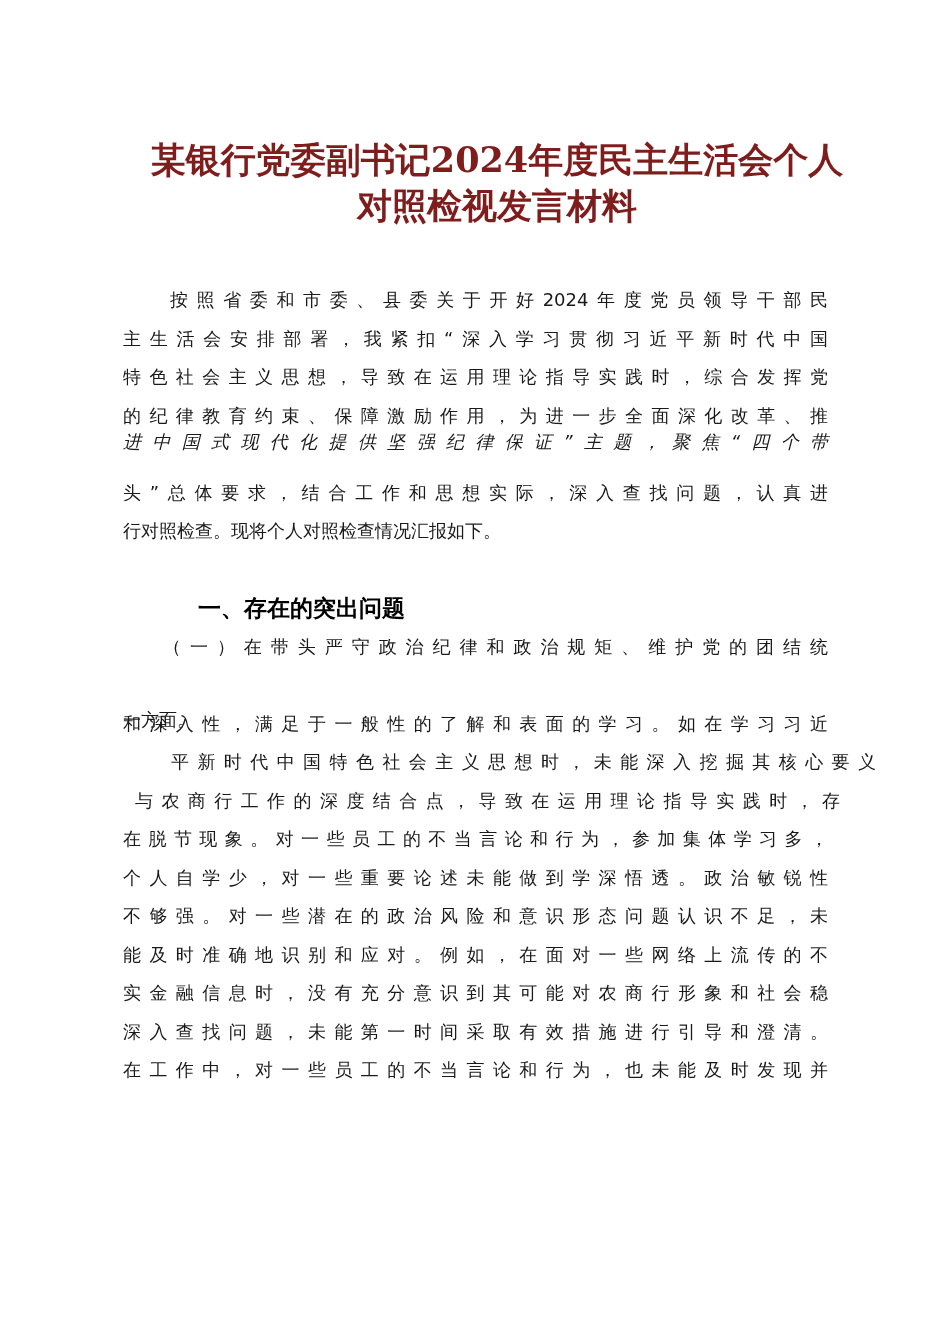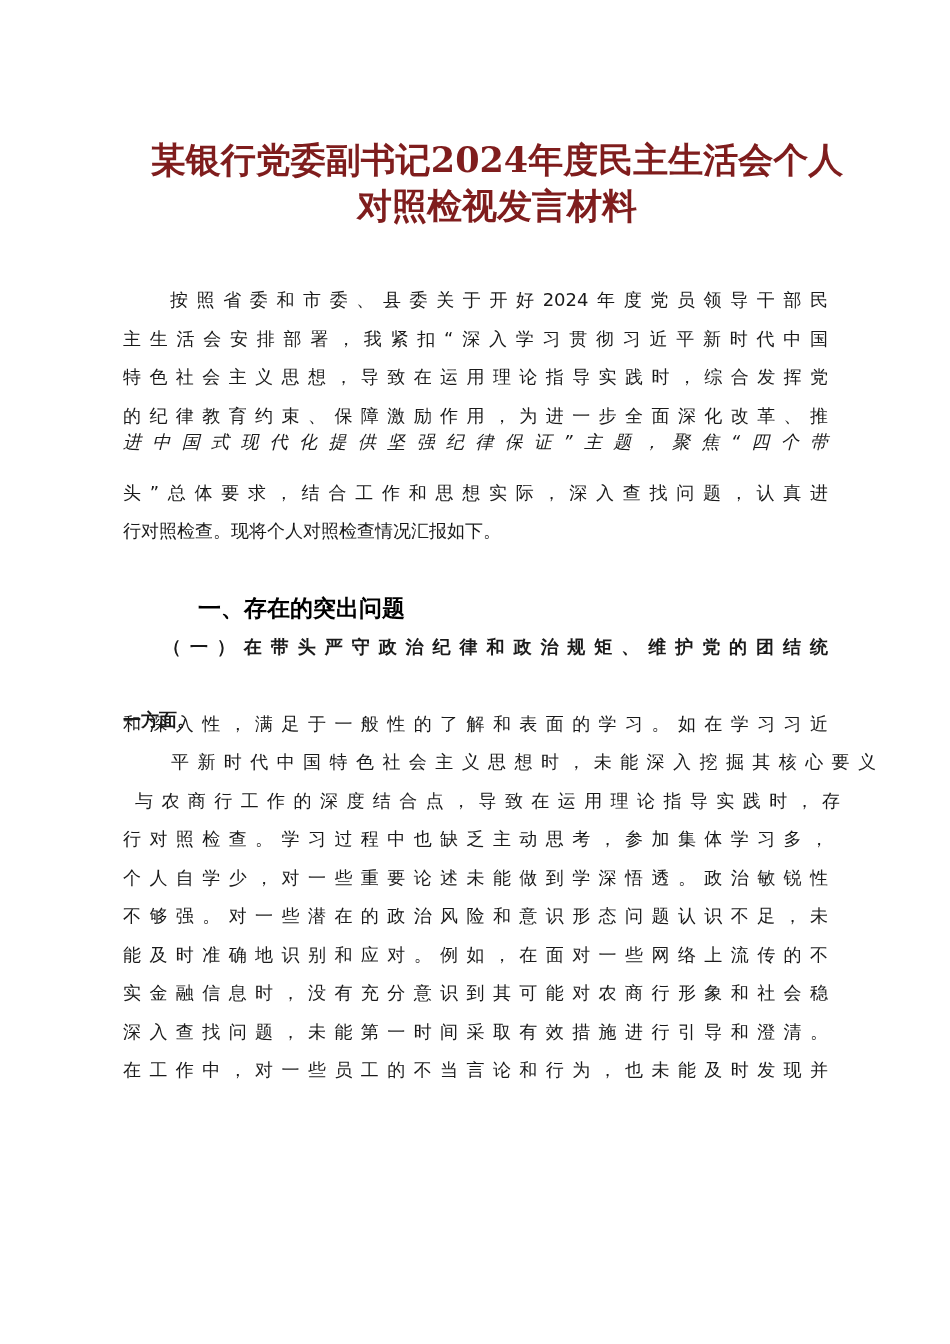--- a/index.html
+++ b/index.html
@@ -57,21 +57,21 @@
       position: absolute;
       left: 170px;
       font-family: "DejaVu Sans", "Liberation Sans", sans-serif;
       font-size: 23px;
       font-weight: bold;
       line-height: 38px;
       color: #000000;
       white-space: nowrap;
       margin-left: 28px;
     }
-    .bold { font-weight: bold; }
+    .bold { font-weight: normal; }
   </style>
 </head>
 <body>
 
 <div class="page">
 
   <div class="title l1">某银行党委副书记2024年度民主生活会个人</div>
   <div class="title l2">对照检视发言材料</div>
 
   <div>
@@ -87,21 +87,21 @@
   <div class="heading" style="top:589px;">一、存在的突出问题</div>
 
   <div>
     <div class="line indent bold" style="top:628px; padding-left:40px; width:665px;">（一）在带头严守政治纪律和政治规矩、维护党的团结统</div>
     <div class="line" style="top:666px; display:flex; justify-content:space-between;">
       <span class="bold" style="white-space:nowrap;margin-top:35px;">一方面。</span>
     </div>
     <div class="line" style="top:705px;">和深入性，满足于一般性的了解和表面的学习。如在学习习近</div>
     <div class="line" style="top:743px;margin-left:48px;">平新时代中国特色社会主义思想时，未能深入挖掘其核心要义</div>
     <div class="line" style="top:782px;margin-left:12px;">与农商行工作的深度结合点，导致在运用理论指导实践时，存</div>
-    <div class="line" style="top:820px;">行对照检查。学习过程中也缺乏主动思考，参加集体学习多，</div>
+    <div class="line" style="top:820px;">在脱节现象。对一些员工的不当言论和行为，参加集体学习多，</div>
     <div class="line" style="top:859px;">个人自学少，对一些重要论述未能做到学深悟透。政治敏锐性</div>
     <div class="line" style="top:897px;">不够强。对一些潜在的政治风险和意识形态问题认识不足，未</div>
     <div class="line" style="top:936px;">能及时准确地识别和应对。例如，在面对一些网络上流传的不</div>
     <div class="line" style="top:974px;">实金融信息时，没有充分意识到其可能对农商行形象和社会稳</div>
     <div class="line" style="top:1013px;">深入查找问题，未能第一时间采取有效措施进行引导和澄清。</div>
     <div class="line" style="top:1051px;">在工作中，对一些员工的不当言论和行为，也未能及时发现并</div>
   </div>
 
 </div>
 

